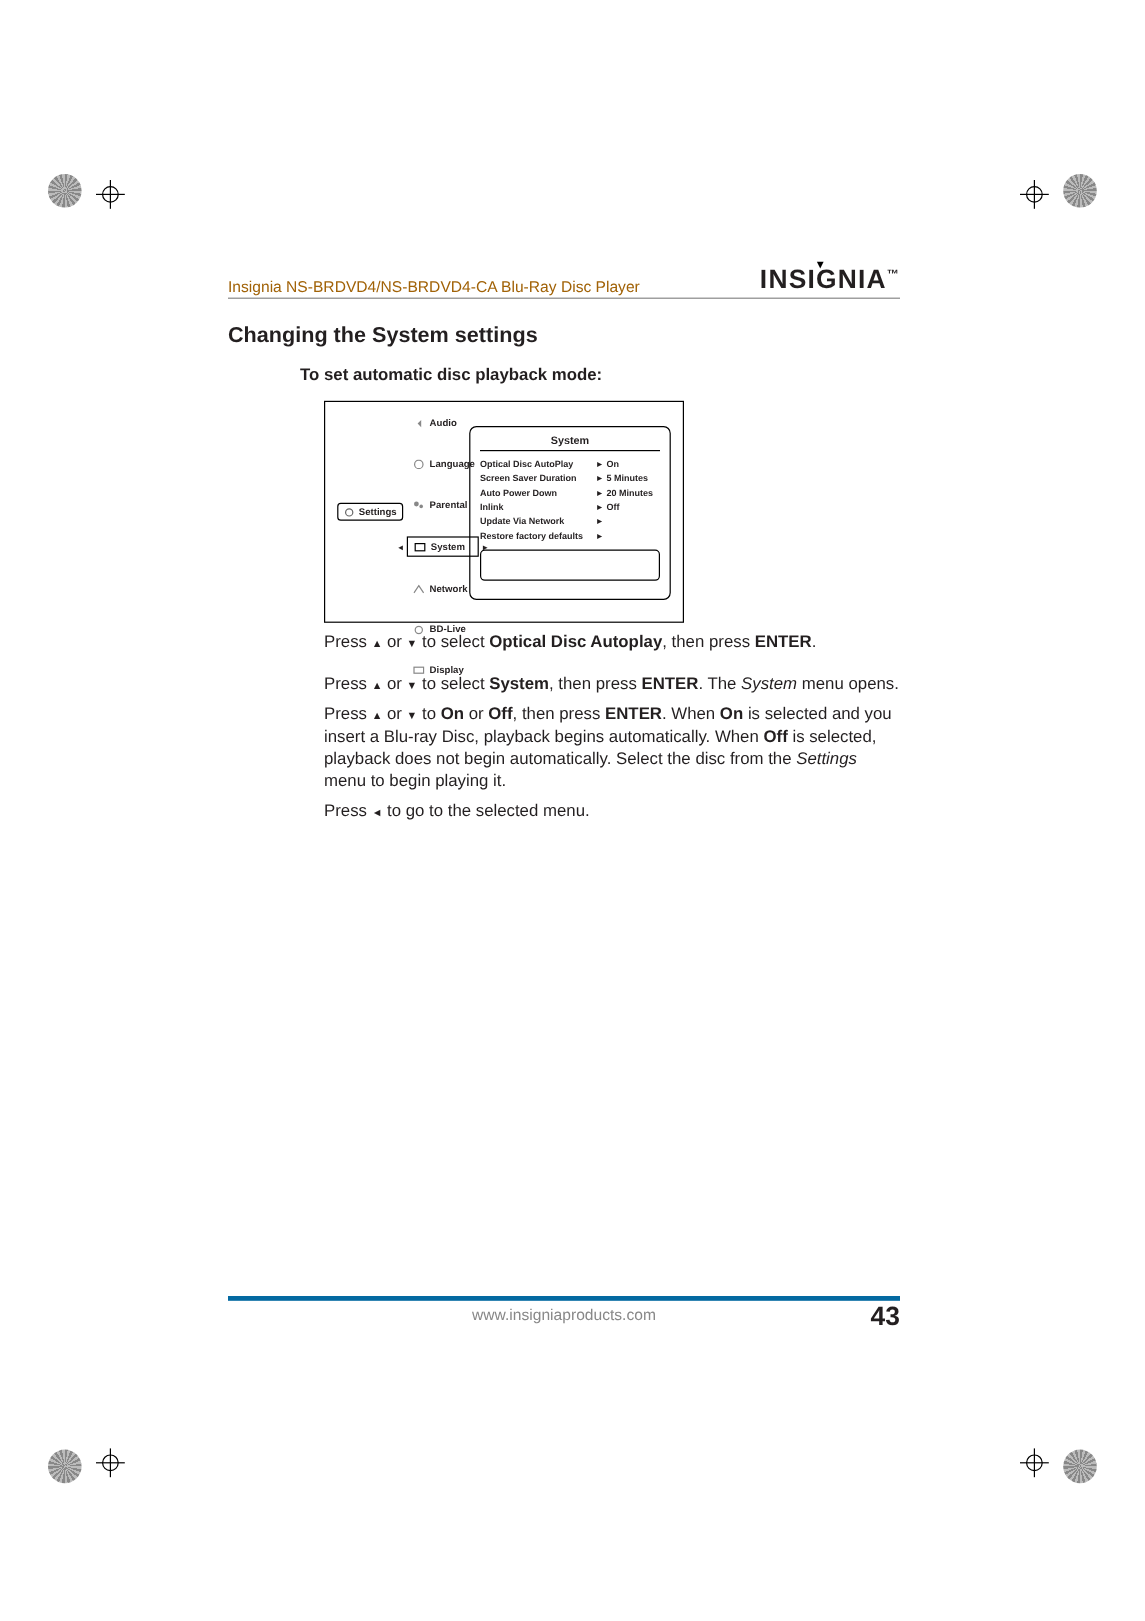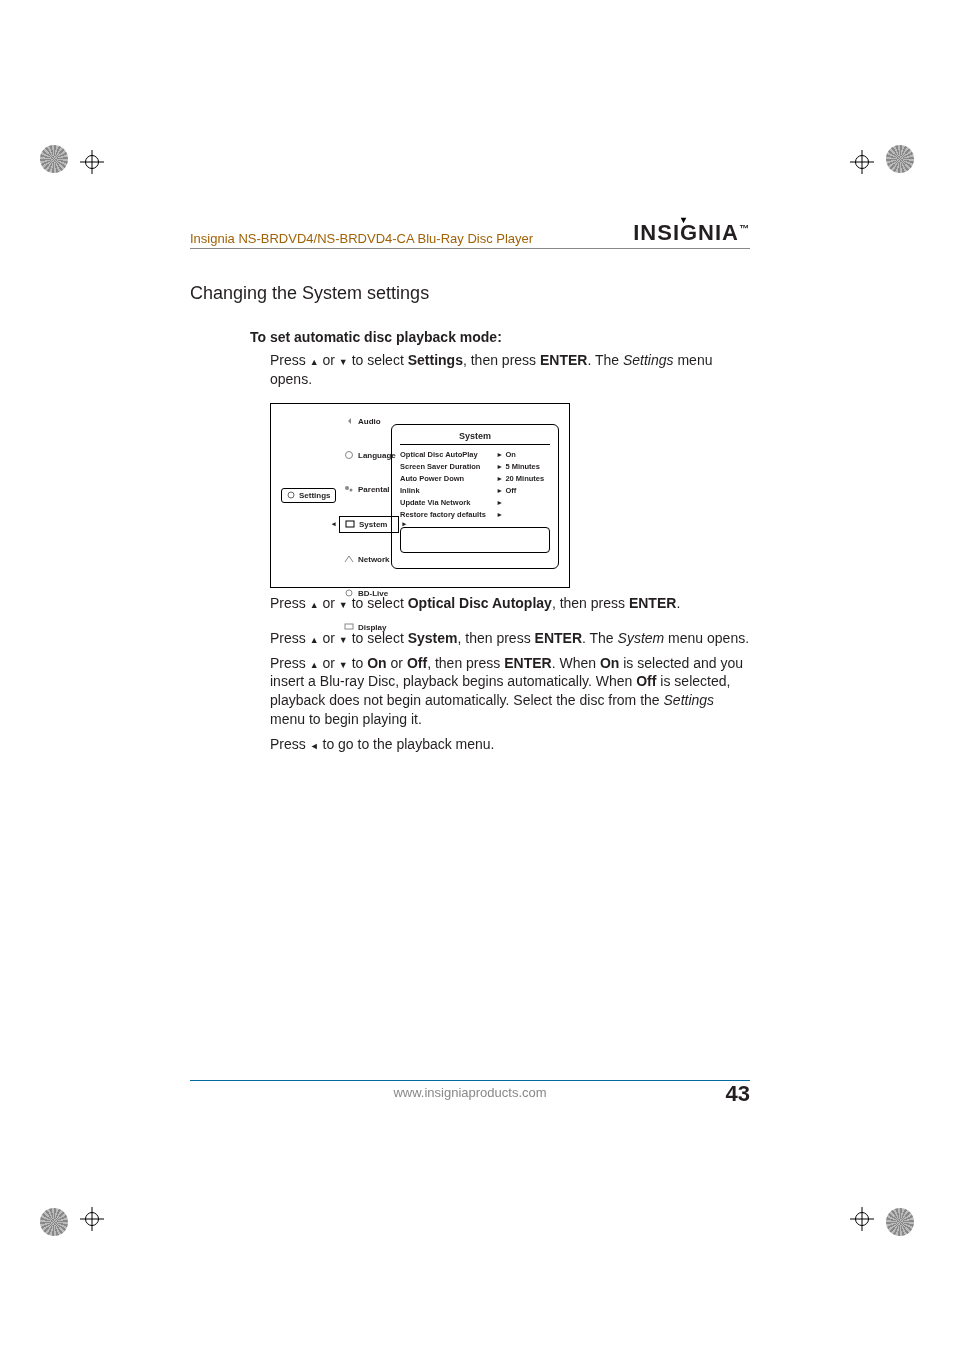--- a/index.html
+++ b/index.html
@@ -53,27 +53,27 @@
   .doc-title { font-size: 13px; color: #a16207; }
   .brand {
     font-family: "Arial Black", Arial, sans-serif;
     font-size: 22px; font-weight: 900; letter-spacing: 1px;
     position: relative; padding-left: 20px;
   }
   .brand .tick { position: absolute; right: 63px; top: -6px; font-size: 10px; color: #000; }
   .brand .tm { font-size: 10px; vertical-align: super; }
 
   h2.section {
-    font-size: 18px; font-weight: 400; margin-top: 34px;
+    font-size: 18px; font-weight: 700; margin-top: 20px;
   }
   h3.sub {
     font-size: 16px; font-weight: 700; margin-top: 18px; margin-left: 20px;
   }
   h4.subsub {
-    font-size: 14px; font-weight: 700; margin-top: 25px; margin-left: 60px;
+    font-size: 14px; font-weight: 700; margin-top: 14px; margin-left: 60px;
   }
   .body-text {
     font-size: 14px; margin-left: 80px; margin-top: 6px; line-height: 1.35;
   }
   .body-text .bold { font-weight: 700; }
   .body-text .ital { font-style: italic; }
   .tri-up::before { content: "▲"; font-size: 9px; }
   .tri-down::before { content: "▼"; font-size: 9px; }
   .tri-left::before { content: "◄"; font-size: 9px; }
   .tri-right::before { content: "►"; font-size: 7px; }
@@ -126,21 +126,21 @@
   .menu-right table { width: 100%; border-collapse: collapse; }
   .menu-right td { padding: 1.5px 0; font-weight: 700; }
   .menu-right td.val { white-space: nowrap; }
   .menu-right .inner-box {
     border: 1px solid #000; border-radius: 4px; height: 26px; margin-top: 6px;
   }
 
   .footer {
     position: absolute; left: 190px; width: 560px; top: 1080px;
     display: flex; justify-content: space-between; align-items: baseline;
-    border-top: 1px solid #0369a1; padding-top: 4px;
+    border-top: 4px solid #0369a1; padding-top: 4px;
   }
   .footer .url { width: 100%; text-align: center; font-size: 13px; color: #888; }
   .footer .pnum { position: absolute; right: 0; top: 0; font-size: 22px; font-weight: 700; }
 </style>
 </head>
 <body>
 
 <div class="rosette tl"></div>
 <div class="rosette tr"></div>
 <div class="rosette bl"></div>
@@ -171,23 +171,20 @@
     <span class="doc-title">Insignia NS-BRDVD4/NS-BRDVD4-CA Blu-Ray Disc Player</span>
     <span class="brand">
       <span>INSIGNIA</span><span class="tm">™</span>
       <span class="tick">▾</span>
     </span>
   </div>
 
   <h2 class="section">Changing the System settings</h2>
   <h4 class="subsub">To set automatic disc playback mode:</h4>
 
-  <p class="body-text">
-    <span>Press </span><span class="tri-up"></span><span> or </span><span class="tri-down"></span><span> to select </span><span class="bold">Settings</span><span>, then press </span><span class="bold">ENTER</span><span>. The </span><span class="ital">Settings</span><span> menu opens.</span>
-  </p>
 
   <div class="menu-fig">
     <div class="settings-btn">
       <svg width="10" height="8">
           <circle cx="5" cy="4" r="3" fill="none" stroke="#666" stroke-width="1"></circle>
         </svg>
       <span>Settings</span>
     </div>
     <div class="menu-left-col">
       <div class="menu-item">
@@ -275,20 +272,20 @@
 
   <p class="body-text" style="margin-top:16px">
     <span>Press </span><span class="tri-up"></span><span> or </span><span class="tri-down"></span><span> to select </span><span class="bold">System</span><span>, then press </span><span class="bold">ENTER</span><span>. The </span><span class="ital">System</span><span> menu opens.</span>
   </p>
 
   <p class="body-text">
     <span>Press </span><span class="tri-up"></span><span> or </span><span class="tri-down"></span><span> to </span><span class="bold">On</span><span> or </span><span class="bold">Off</span><span>, then press </span><span class="bold">ENTER</span><span>. When </span><span class="bold">On</span><span> is selected and you insert a Blu-ray Disc, playback begins automatically. When </span><span class="bold">Off</span><span> is selected, playback does not begin automatically. Select the disc from the </span><span class="ital">Settings</span><span> menu to begin playing it.</span>
   </p>
 
   <p class="body-text">
-    <span>Press </span><span class="tri-left"></span><span> to go to the playback menu.</span>
+    <span>Press </span><span class="tri-left"></span><span> to go to the selected menu.</span>
   </p>
 </div>
 
 <div class="footer">
   <span class="url">www.insigniaproducts.com</span>
   <span class="pnum">43</span>
 </div>
 
 </body></html>

